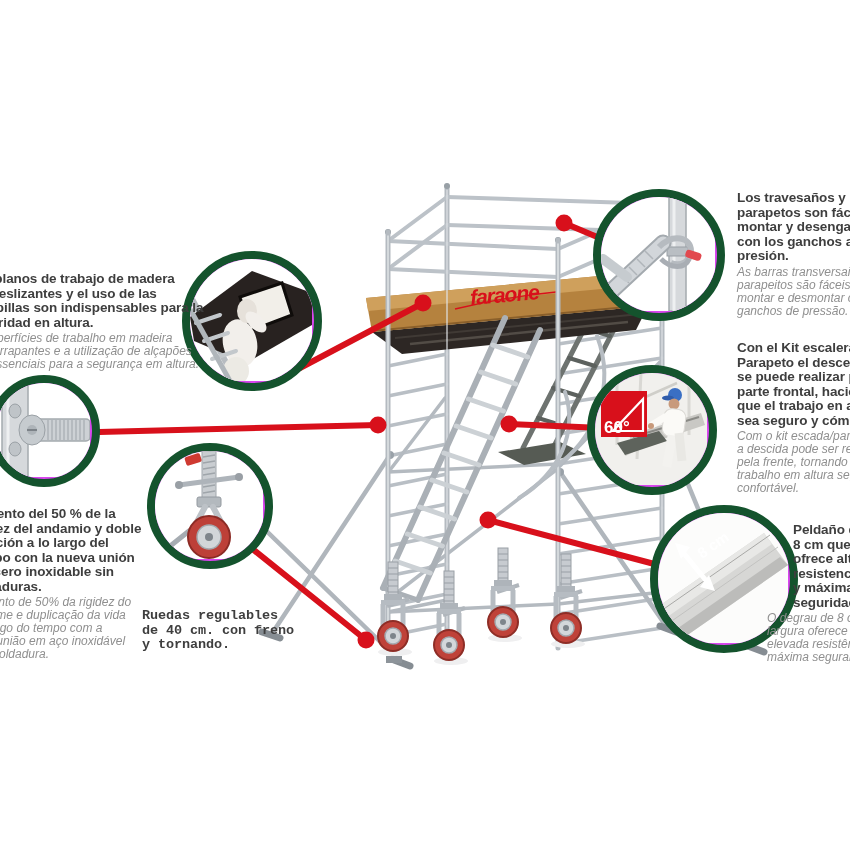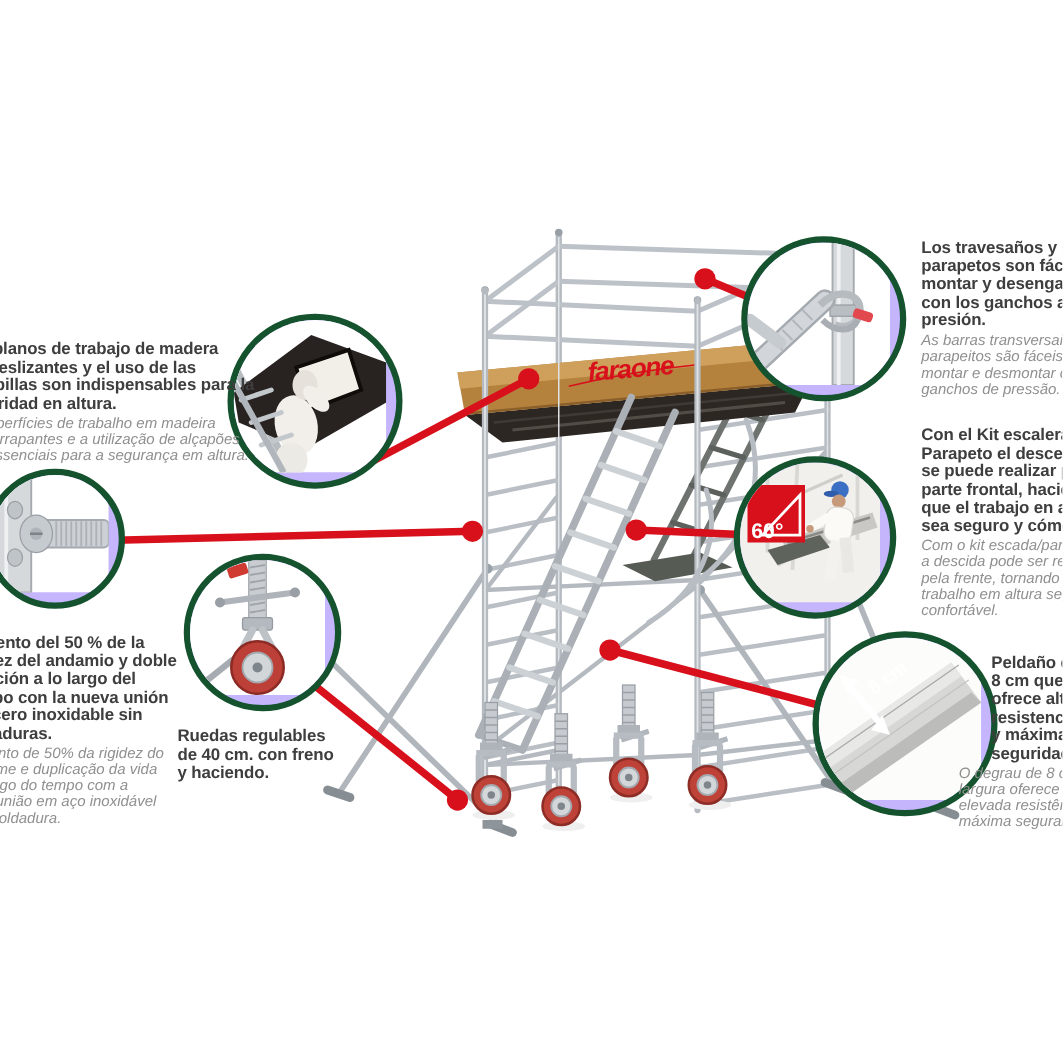--- a/index.html
+++ b/index.html
@@ -1,20 +1,20 @@
 <!DOCTYPE html>
 <html><head>
 <meta charset="utf-8">
 <style>
   html,body{margin:0;padding:0;background:#fff;}
   .canvas{position:relative;width:850px;height:850px;background:#ffffff;overflow:hidden;
           font-family:"Liberation Sans",sans-serif;}
   .main-art{position:absolute;left:0;top:0;z-index:1;}
-  .callout{position:absolute;z-index:2;box-sizing:border-box;border:5px solid #14532d;
-           border-radius:50%;background:#c4b5fd;overflow:hidden;}
+  .callout{position:absolute;z-index:2;box-sizing:border-box;border:8px solid #14532d;
+           border-radius:50%;background:#d946ef;overflow:hidden;}
   .callout svg{display:block;}
   .note{position:absolute;z-index:3;}
   .note .es div{white-space:nowrap;font-weight:700;font-size:13.5px;line-height:14.5px;
                 color:#3e3e3e;letter-spacing:-0.1px;}
   .note .pt{margin-top:2px;}
   .note .pt div{white-space:nowrap;font-style:italic;font-size:12px;line-height:13px;color:#8f8f8f;}
   #note-step .es{margin-left:26px;}
 </style>
 </head>
 <body>
@@ -318,25 +318,25 @@
     </div>
     <div class="pt">
       <div>Aumento de 50% da rigidez do</div>
       <div>andaime e duplicação da vida</div>
       <div>ao longo do tempo com a</div>
       <div>nova união em aço inoxidável</div>
       <div>sem soldadura.</div>
     </div>
   </div>
 
-  <div class="note" style="left:142px;top:582px;">
+  <div class="note" style="left:142px;top:609px;font-family:Liberation Mono, monospace;">
     <div class="es">
       <div>Ruedas regulables</div>
       <div>de 40 cm. con freno</div>
-      <div>y haciendo.</div>
+      <div>y tornando.</div>
     </div>
   </div>
 
   <div class="note" style="left:737px;top:191px;">
     <div class="es">
       <div>Los travesaños y las</div>
       <div>parapetos son fáciles de</div>
       <div>montar y desenganchar</div>
       <div>con los ganchos a</div>
       <div>presión.</div>

